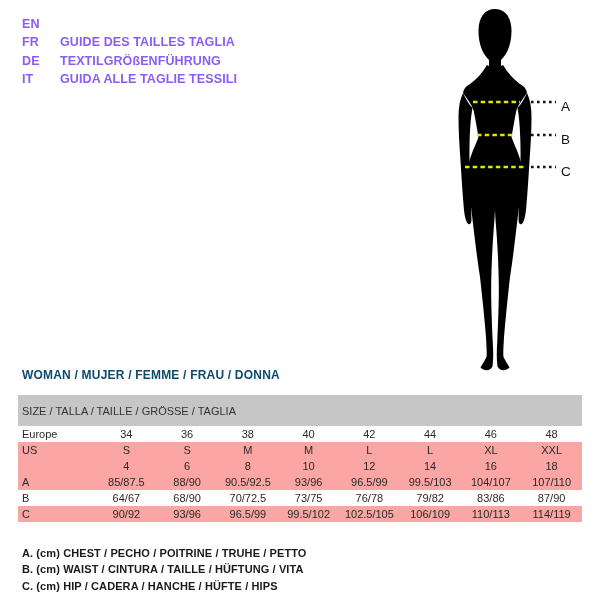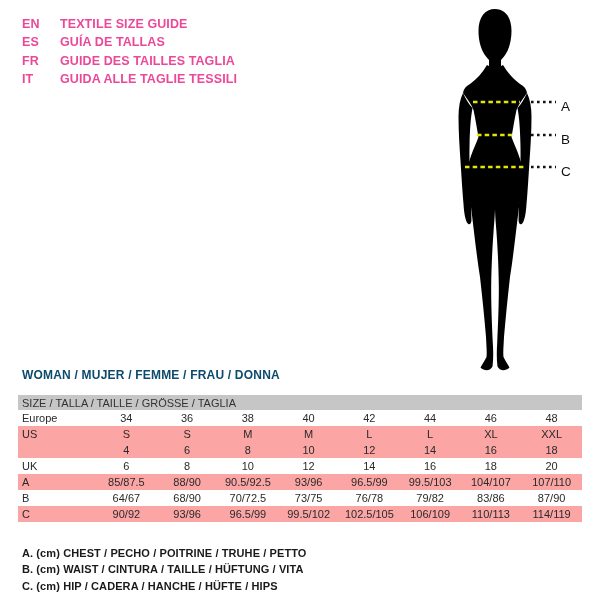--- a/index.html
+++ b/index.html
@@ -14,21 +14,21 @@
 
   
   .lang-list {
     position: absolute;
     left: 22px;
     top: 15px;
     font-size: 12.5px;
     font-weight: 700;
     line-height: 18.4px;
     letter-spacing: 0.1px;
-    color: #ec4899;
+    color: #8b5cf6;
   }
   .lang-row { display: flex; }
   .lang-code { width: 38px; flex: 0 0 38px; }
 
   
   .figure-area {
     position: absolute;
     left: 435px;
     top: 5px;
     width: 165px;
@@ -69,21 +69,21 @@
     table-layout: fixed;
     font-size: 11px;
     color: #2a2a2a;
   }
   .size-table col.label-col { width: 78px; }
   .size-table th {
     background: #c6c6c6;
     color: #333;
     font-weight: 400;
     text-align: left;
-    height: 15px;
+    height: 31px;
     padding: 1px 0 1px 4px;
     font-size: 11px;
   }
   .size-table td {
     height: 16px;
     text-align: center;
     padding: 0;
     white-space: nowrap;
   }
   .size-table td.row-label {
@@ -103,29 +103,28 @@
     letter-spacing: 0.1px;
     color: #1a1a1a;
   }
 </style>
 </head>
 <body>
 
 <div class="lang-list">
   <div class="lang-row">
     <span class="lang-code">EN</span>
-    <span class="lang-title">TEXTILE SIZE GUIDE</span>
-  </div>
-  <div class="lang-row">
-    <span class="lang-code">ES</span>
-    <span class="lang-title">GUÍA DE TALLAS</span>
   </div>
   <div class="lang-row">
     <span class="lang-code">FR</span>
     <span class="lang-title">GUIDE DES TAILLES TAGLIA</span>
+  </div>
+  <div class="lang-row">
+    <span class="lang-code">DE</span>
+    <span class="lang-title">TEXTILGRÖßENFÜHRUNG</span>
   </div>
   <div class="lang-row">
     <span class="lang-code">IT</span>
     <span class="lang-title">GUIDA ALLE TAGLIE TESSILI</span>
   </div>
 </div>
 
 <div class="figure-area">
   <svg width="165" height="372" viewBox="0 0 165 372" aria-hidden="true">
     <g fill="#000000">
@@ -224,31 +223,20 @@
       <td class="row-label"></td>
       <td>4</td>
       <td>6</td>
       <td>8</td>
       <td>10</td>
       <td>12</td>
       <td>14</td>
       <td>16</td>
       <td>18</td>
     </tr>
-    <tr>
-      <td class="row-label">UK</td>
-      <td>6</td>
-      <td>8</td>
-      <td>10</td>
-      <td>12</td>
-      <td>14</td>
-      <td>16</td>
-      <td>18</td>
-      <td>20</td>
-    </tr>
     <tr class="stripe">
       <td class="row-label">A</td>
       <td>85/87.5</td>
       <td>88/90</td>
       <td>90.5/92.5</td>
       <td>93/96</td>
       <td>96.5/99</td>
       <td>99.5/103</td>
       <td>104/107</td>
       <td>107/110</td>

